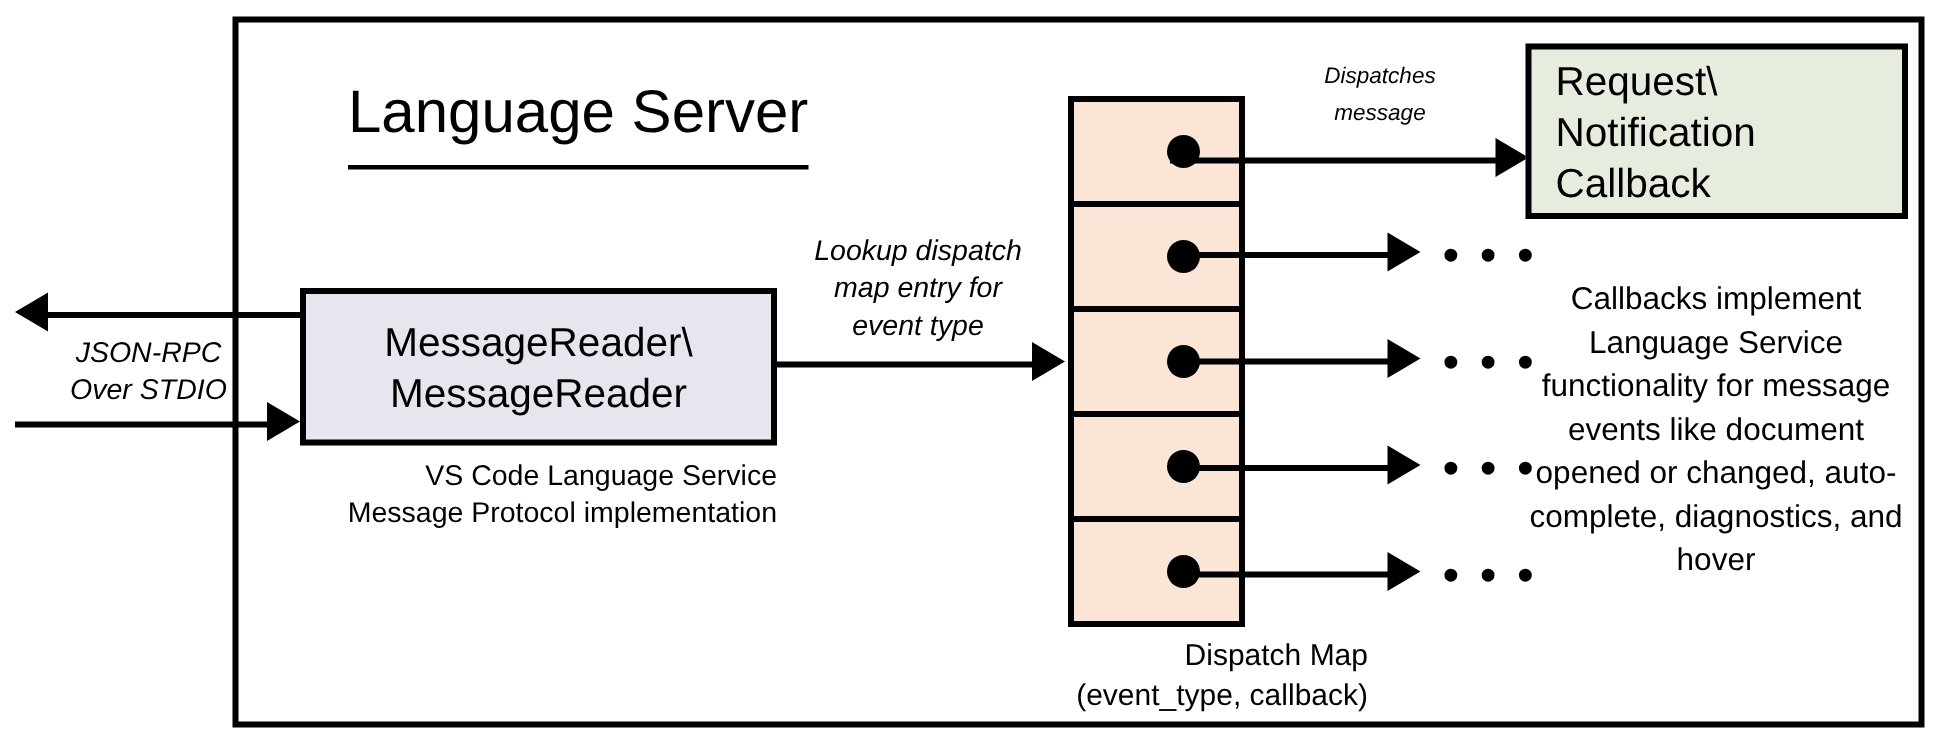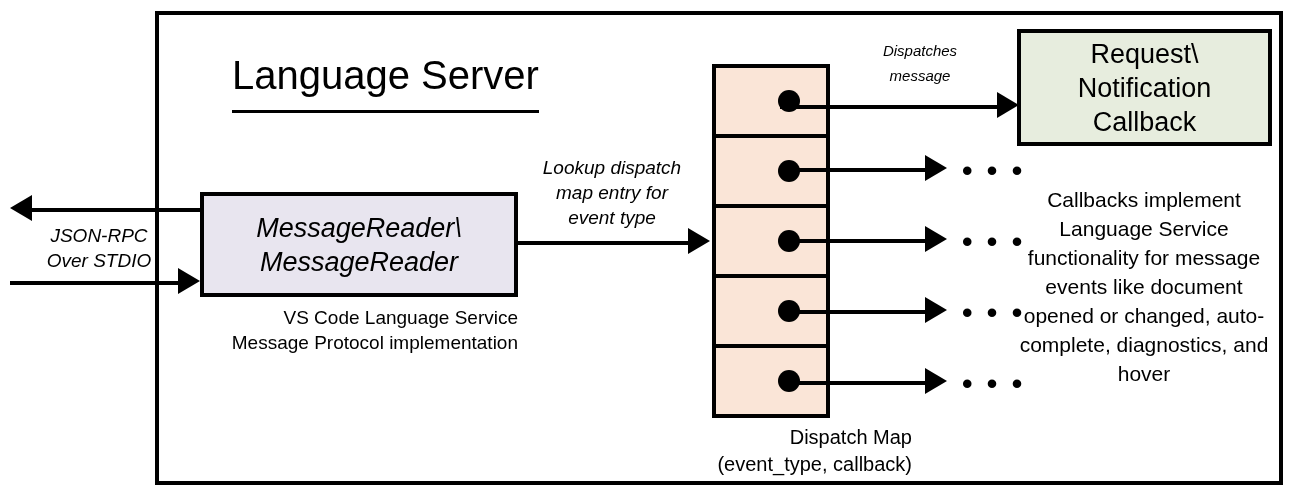--- a/index.html
+++ b/index.html
@@ -54,21 +54,20 @@
     background: #E8E5EF;
     border: 4px solid #000000;
     box-sizing: border-box;
     display: flex;
     flex-direction: column;
     align-items: center;
     justify-content: center;
     font-size: 27px;
     line-height: 34px;
     text-align: center;
-    font-style: italic;
   }
   .mrw-caption {
     position: absolute;
     left: 200px;
     top: 305px;
     width: 318px;
     text-align: right;
     font-size: 19px;
     line-height: 25px;
     white-space: nowrap;
@@ -191,25 +190,26 @@
     position: absolute;
     left: 1017px;
     top: 29px;
     width: 255px;
     height: 117px;
     background: #E7EDDE;
     border: 4px solid #000000;
     box-sizing: border-box;
     display: flex;
     flex-direction: column;
-    align-items: center;
+    align-items: flex-start;
     justify-content: center;
     font-size: 27px;
     line-height: 34px;
     text-align: center;
+    padding-left: 16px;
   }
   .callback-caption {
     position: absolute;
     left: 1008px;
     top: 185px;
     width: 272px;
     text-align: center;
     font-size: 21px;
     line-height: 29px;
   }

